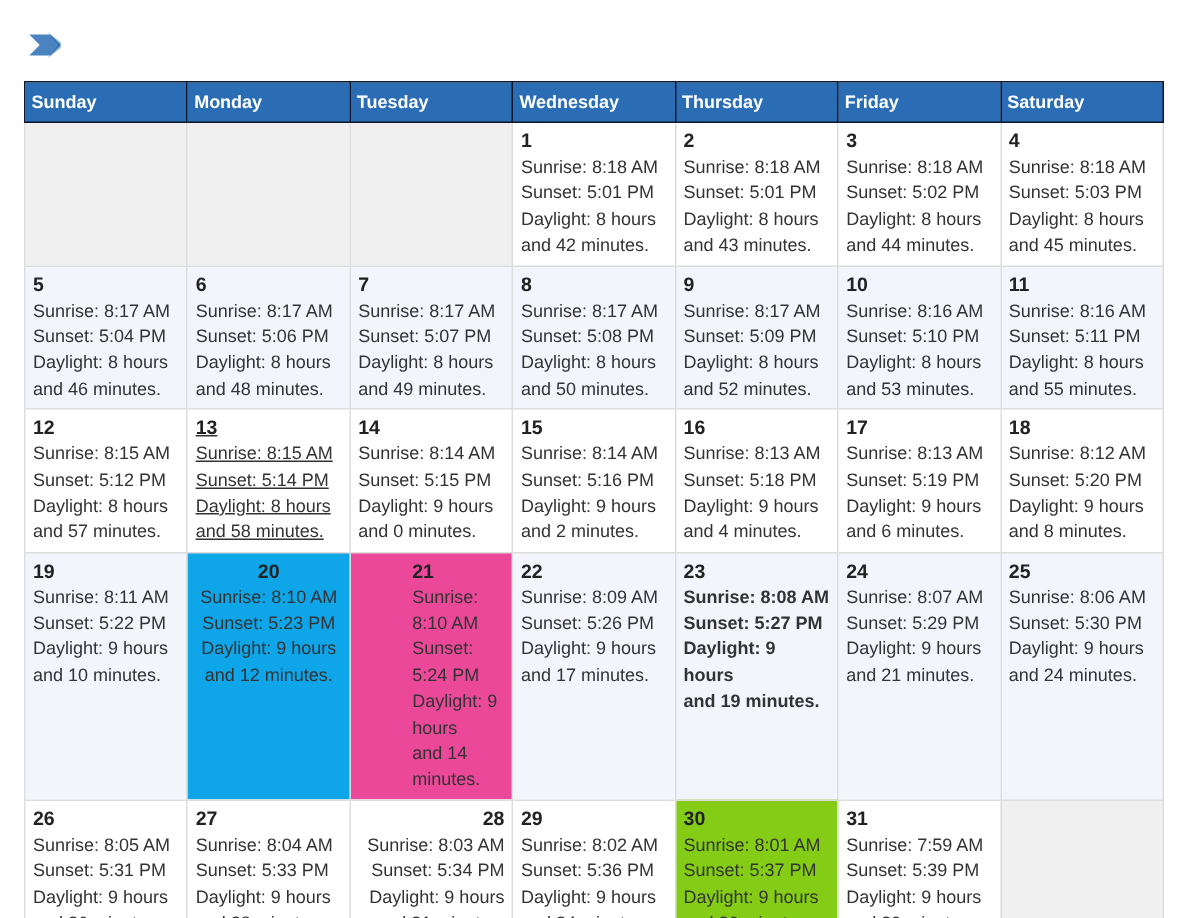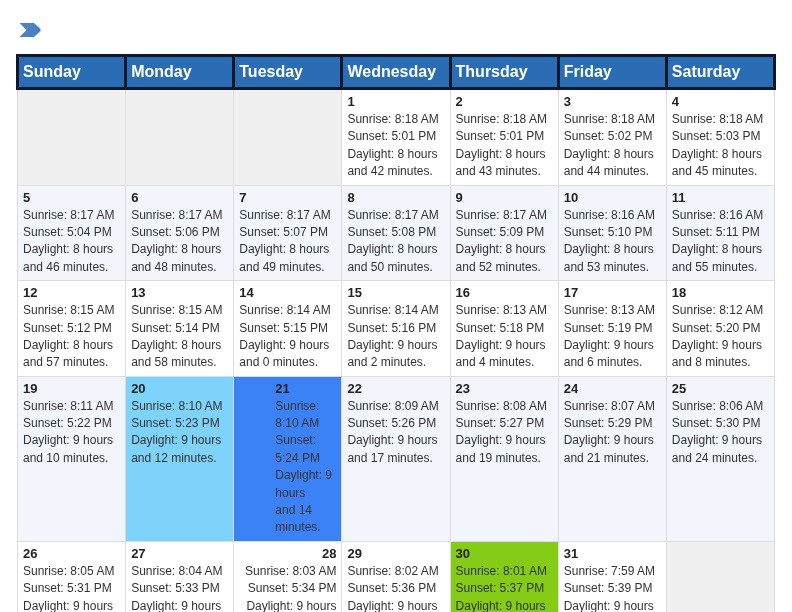--- a/index.html
+++ b/index.html
@@ -47,25 +47,25 @@
       color: #555;
     }
     .calendar {
       width: 100%;
       border-collapse: collapse;
       border: 1px solid #ccc;
     }
     .calendar th {
       background-color: #2a6db5;
       color: #fff;
-      font-size: 16px;
+      font-size: 12px;
       font-weight: bold;
       padding: 6px 4px;
       text-align: left;
-      border: 3px solid #0f172a;
+      border: 1px solid #0f172a;
     }
     .calendar td {
       vertical-align: top;
       border: 1px solid #ddd;
       padding: 4px 5px;
       font-size: 10.5px;
       color: #333;
       width: 108px;
       min-height: 80px;
       background: #fff;
@@ -212,21 +212,21 @@
         </td>
       </tr>
       <tr>
         <td style="background-color: rgb(255, 255, 255);">
           <span class="day-number">12</span>
           <div class="day-info" style="white-space: pre-line;">Sunrise: 8:15 AM
 Sunset: 5:12 PM
 Daylight: 8 hours
 and 57 minutes.</div>
         </td>
-        <td style="background-color: rgb(255, 255, 255);">
+        <td style="background-color: rgb(255, 255, 255); text-decoration: underline;">
           <span class="day-number">13</span>
           <div class="day-info" style="white-space: pre-line;">Sunrise: 8:15 AM
 Sunset: 5:14 PM
 Daylight: 8 hours
 and 58 minutes.</div>
         </td>
         <td style="background-color: rgb(255, 255, 255);">
           <span class="day-number">14</span>
           <div class="day-info" style="white-space: pre-line;">Sunrise: 8:14 AM
 Sunset: 5:15 PM
@@ -263,44 +263,44 @@
         </td>
       </tr>
       <tr>
         <td style="background-color: rgb(242, 246, 252);">
           <span class="day-number">19</span>
           <div class="day-info" style="white-space: pre-line;">Sunrise: 8:11 AM
 Sunset: 5:22 PM
 Daylight: 9 hours
 and 10 minutes.</div>
         </td>
-        <td style="background-color: #7dd3fc;">
+        <td style="background-color: #0ea5e9; text-align: center;">
           <span class="day-number">20</span>
           <div class="day-info" style="white-space: pre-line;">Sunrise: 8:10 AM
 Sunset: 5:23 PM
 Daylight: 9 hours
 and 12 minutes.</div>
         </td>
-        <td style="background-color: #3b82f6; padding-left: 41px;">
+        <td style="background-color: #ec4899; padding-left: 41px;">
           <span class="day-number">21</span>
           <div class="day-info" style="white-space: pre-line;">Sunrise: 8:10 AM
 Sunset: 5:24 PM
 Daylight: 9 hours
 and 14 minutes.</div>
         </td>
         <td style="background-color: rgb(242, 246, 252);">
           <span class="day-number">22</span>
           <div class="day-info" style="white-space: pre-line;">Sunrise: 8:09 AM
 Sunset: 5:26 PM
 Daylight: 9 hours
 and 17 minutes.</div>
         </td>
         <td style="background-color: rgb(242, 246, 252);">
           <span class="day-number">23</span>
-          <div class="day-info" style="white-space: pre-line;">Sunrise: 8:08 AM
+          <div class="day-info" style="white-space: pre-line; font-weight: bold;">Sunrise: 8:08 AM
 Sunset: 5:27 PM
 Daylight: 9 hours
 and 19 minutes.</div>
         </td>
         <td style="background-color: rgb(242, 246, 252);">
           <span class="day-number">24</span>
           <div class="day-info" style="white-space: pre-line;">Sunrise: 8:07 AM
 Sunset: 5:29 PM
 Daylight: 9 hours
 and 21 minutes.</div>

